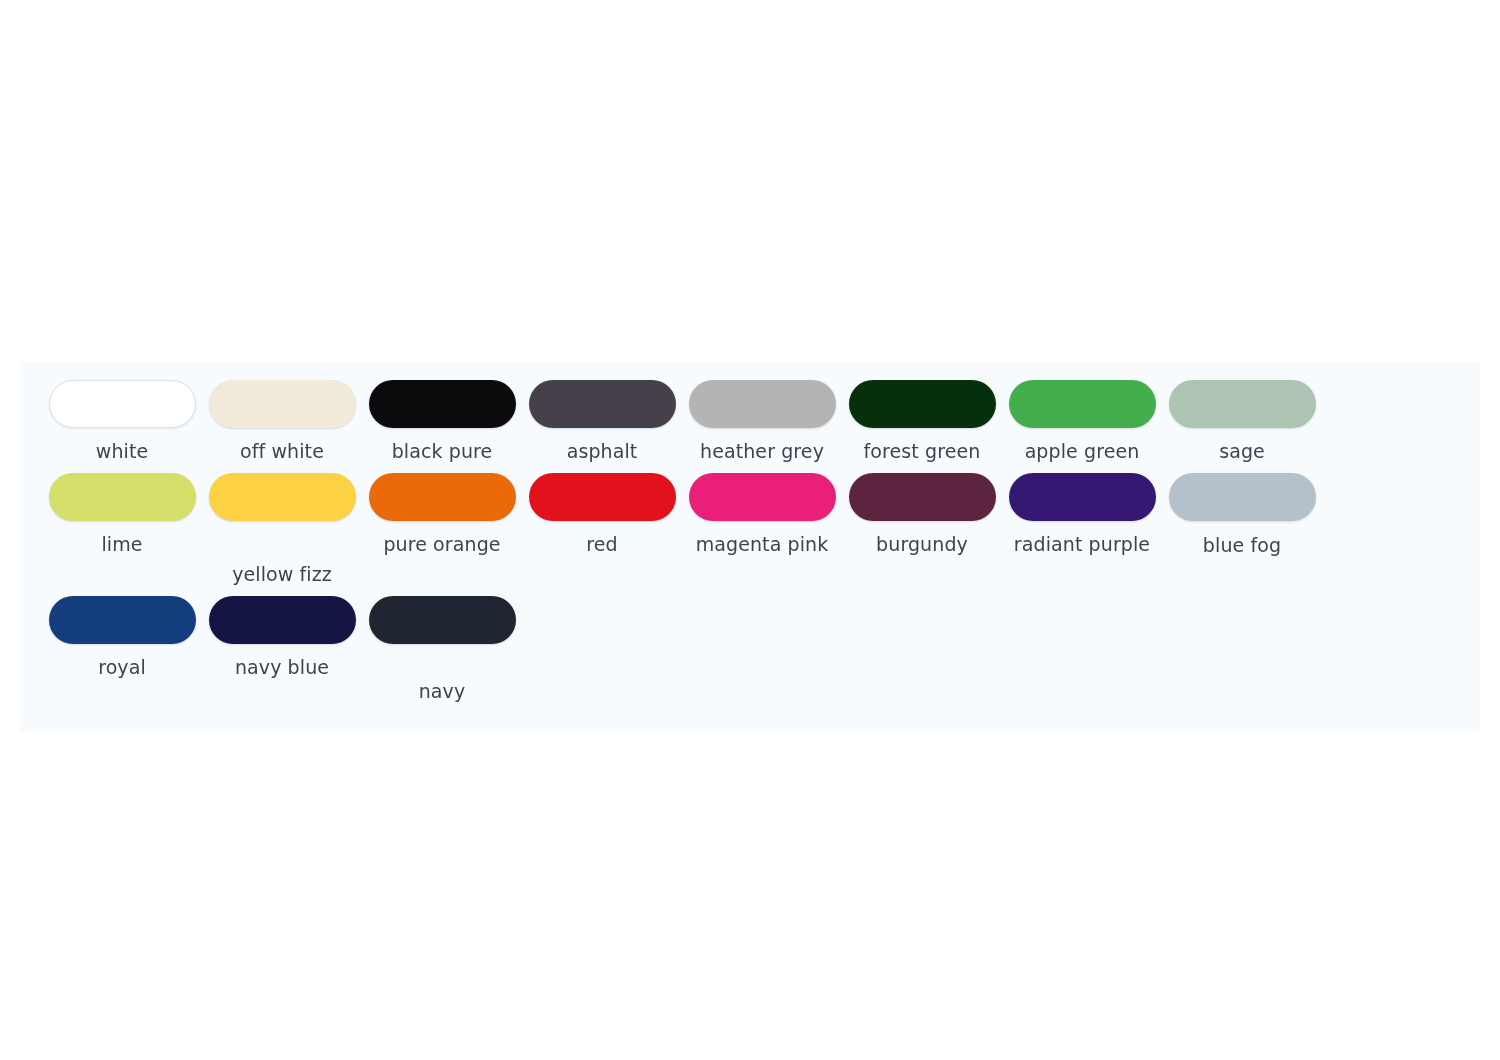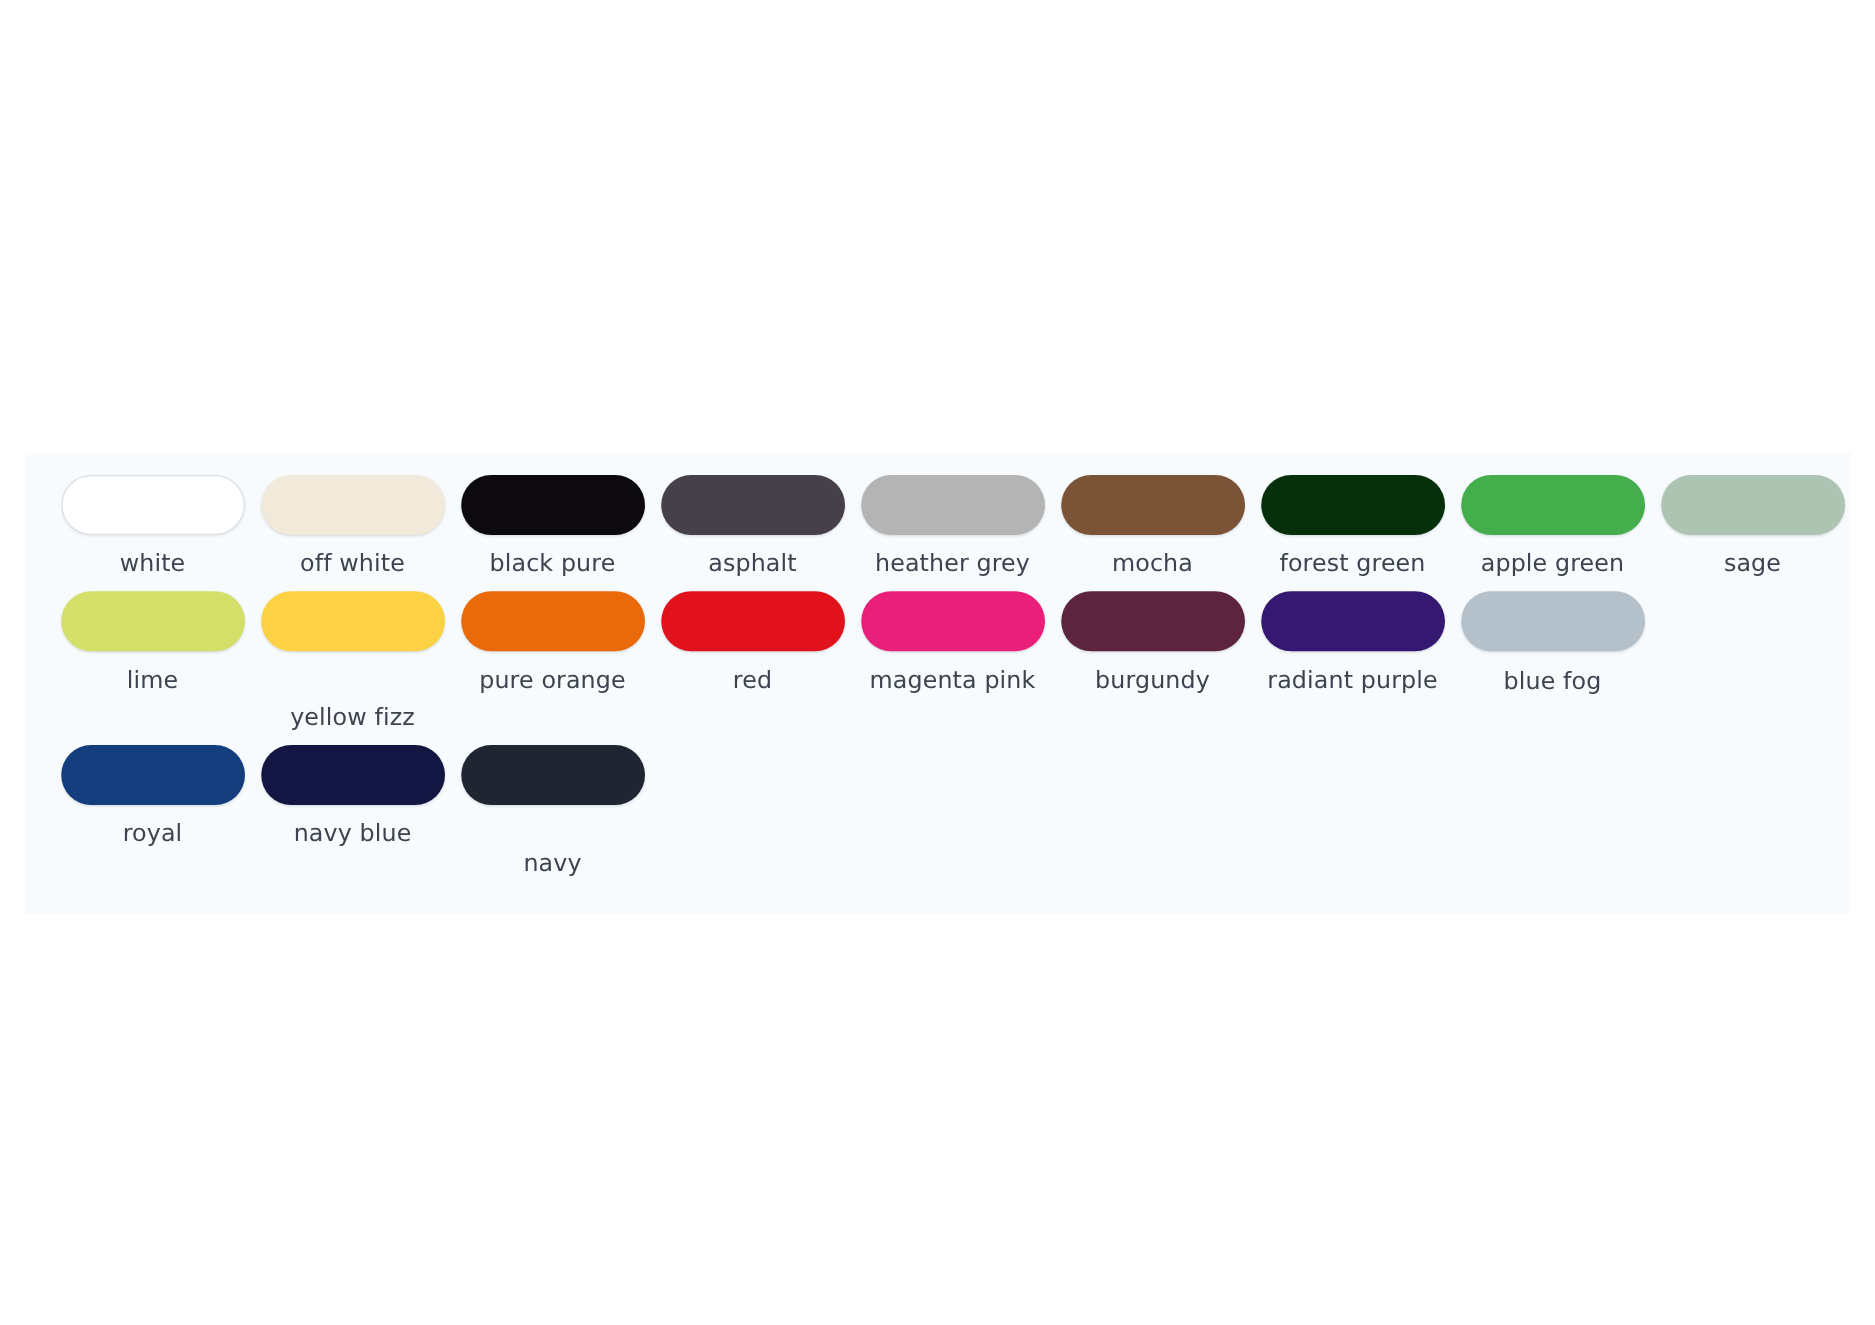--- a/index.html
+++ b/index.html
@@ -84,24 +84,20 @@
       </div>
       <div class="swatch-cell">
         <div class="swatch-chip" style="background: rgb(70, 64, 74);"></div>
         <div class="swatch-label" style="color: rgb(61, 68, 80);">asphalt</div>
       </div>
       <div class="swatch-cell">
         <div class="swatch-chip" style="background: rgb(180, 180, 180);"></div>
         <div class="swatch-label" style="color: rgb(61, 68, 80);">heather grey</div>
       </div>
       <div class="swatch-cell">
-        <div class="swatch-chip" style="background: rgb(123, 83, 55);"></div>
-        <div class="swatch-label" style="color: rgb(61, 68, 80);">mocha</div>
-      </div>
-      <div class="swatch-cell">
         <div class="swatch-chip" style="background: rgb(6, 48, 11);"></div>
         <div class="swatch-label" style="color: rgb(61, 68, 80);">forest green</div>
       </div>
       <div class="swatch-cell">
         <div class="swatch-chip" style="background: rgb(69, 174, 76);"></div>
         <div class="swatch-label" style="color: rgb(61, 68, 80);">apple green</div>
       </div>
       <div class="swatch-cell">
         <div class="swatch-chip" style="background: rgb(174, 196, 179);"></div>
         <div class="swatch-label" style="color: rgb(61, 68, 80);">sage</div>

